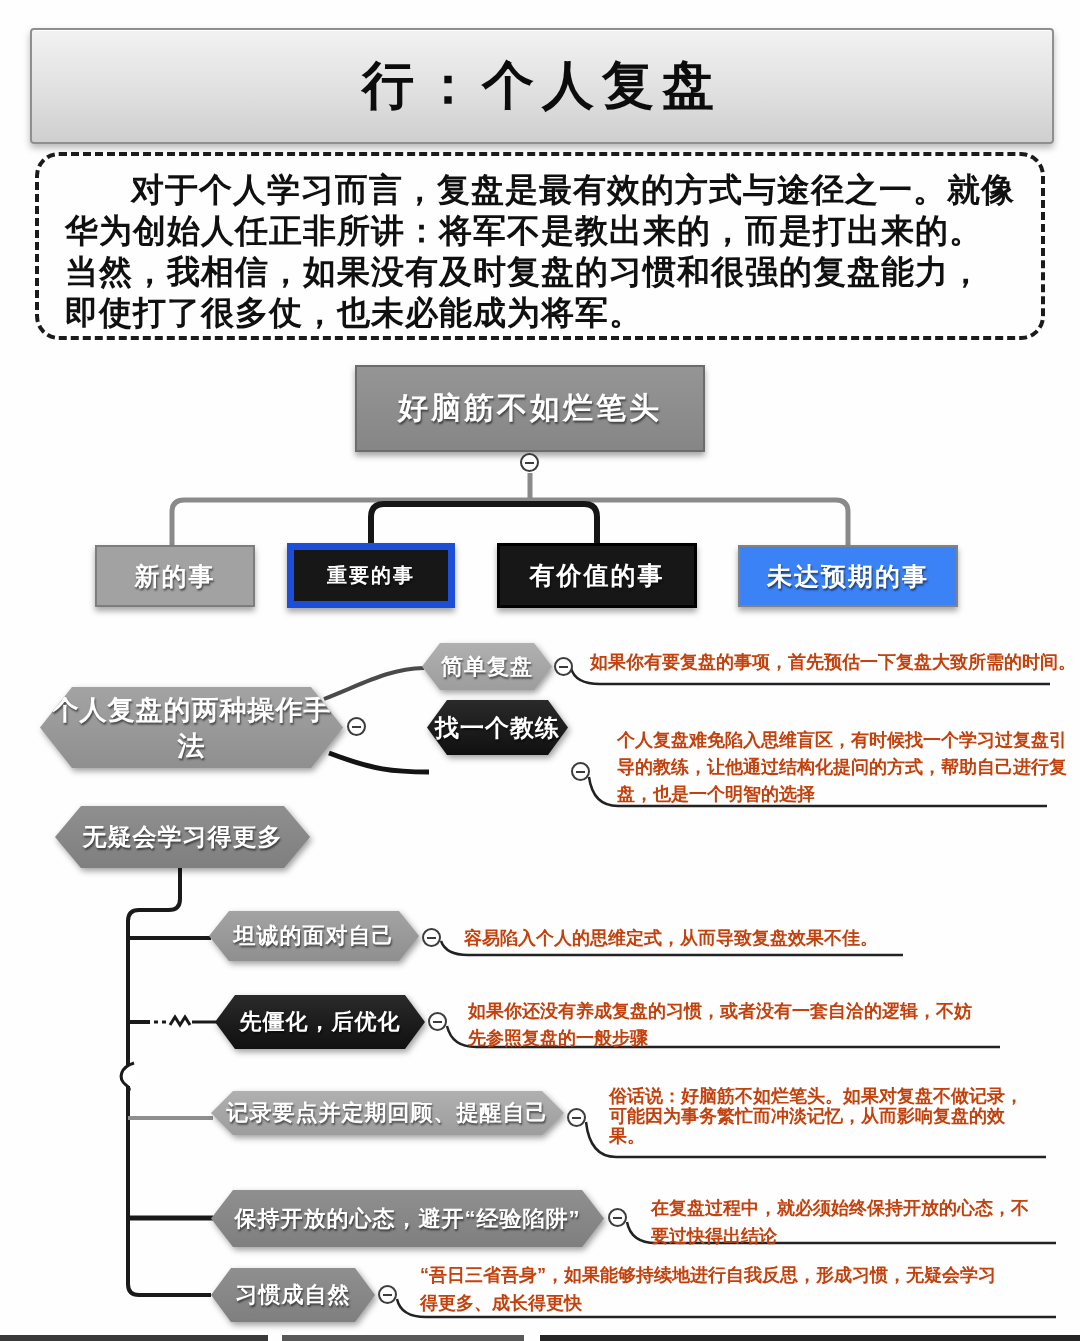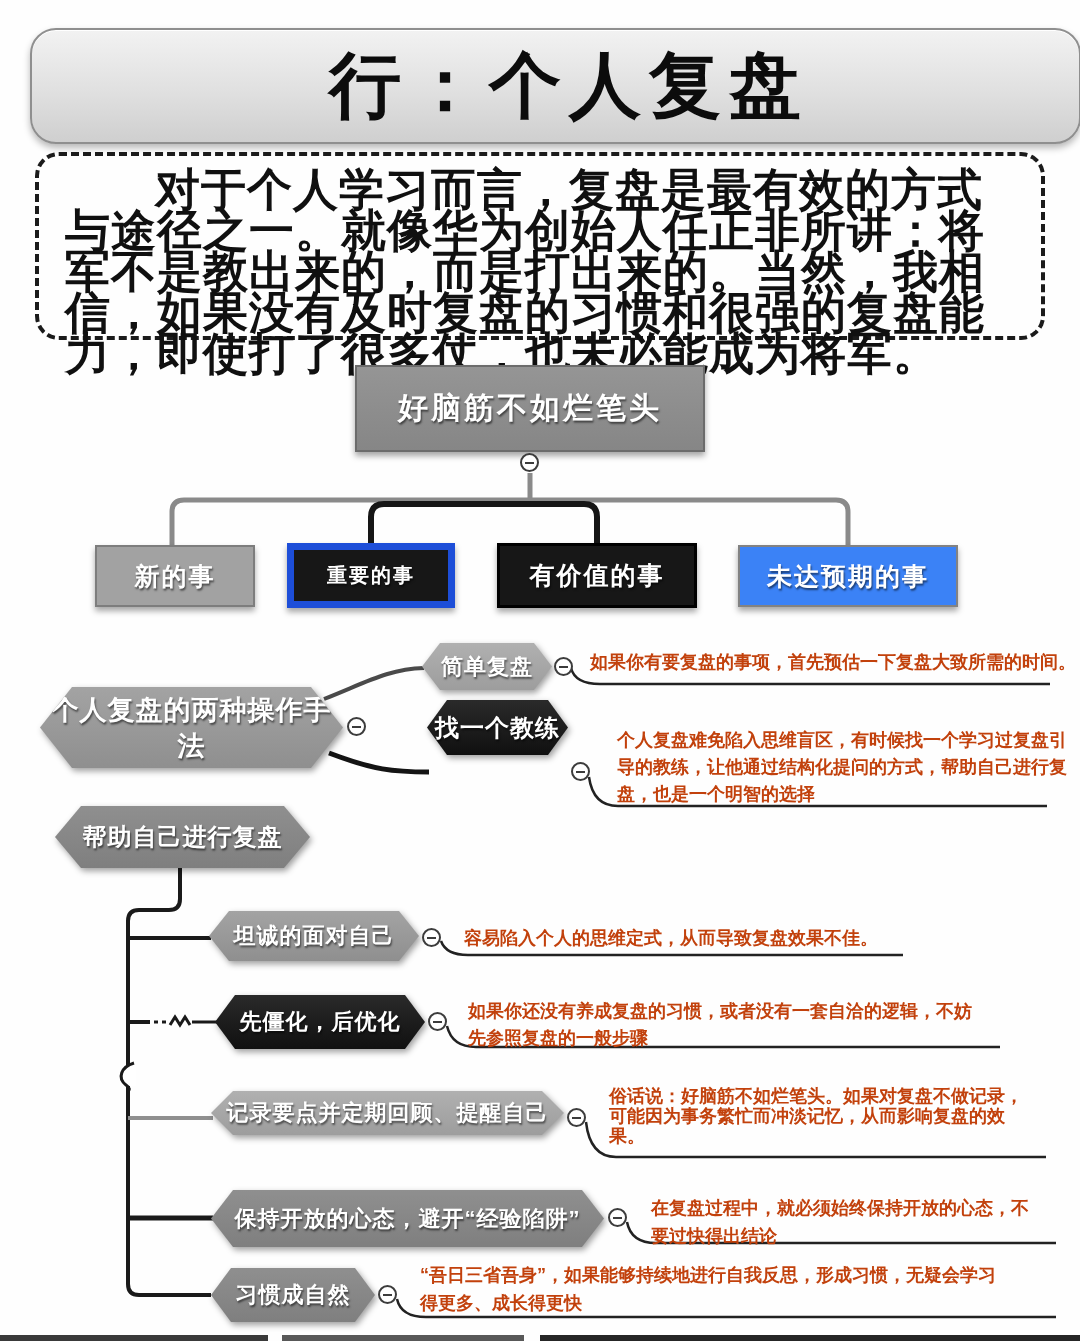--- a/index.html
+++ b/index.html
@@ -5,31 +5,31 @@
   html,body{margin:0;padding:0;background:#ffffff;}
   .poster{
     position:relative;width:1080px;height:1341px;background:#fefefe;overflow:hidden;
     font-family:"Liberation Sans","DejaVu Sans",sans-serif;color:#111;
   }
   svg.wires{position:absolute;left:0;top:0;z-index:0;}
   
   .titlebar{
     position:absolute;left:30px;top:28px;width:1020px;height:112px;
     background:linear-gradient(180deg,#f2f2f2 0%,#e0e0e0 55%,#cfcfcf 100%);
-    border:2px solid #8f8f8f;border-radius:26px;
+    border:2px solid #8f8f8f;border-radius:4px;
     box-shadow:0 4px 7px rgba(0,0,0,.28), inset 0 1px 0 #ffffff;
     display:flex;align-items:center;justify-content:center;
-    font-size:72px;font-weight:bold;letter-spacing:8px;color:#0c0c0c;padding-left:27px;
+    font-size:52px;font-weight:bold;letter-spacing:8px;color:#0c0c0c;
   }
   
   .intro{
     position:absolute;left:35px;top:152px;width:1010px;height:188px;box-sizing:border-box;
     border:4px dashed #1b1b1b;border-radius:24px;
     padding:13px 26px 0 26px;
-    font-size:45px;line-height:41px;font-weight:bold;letter-spacing:1px;
+    font-size:33px;line-height:41px;font-weight:bold;letter-spacing:1px;
     text-indent:2em;color:#101010;
   }
   
   .tbox{
     position:absolute;display:flex;align-items:center;justify-content:center;
     color:#fff;font-weight:bold;box-sizing:border-box;
     box-shadow:0 4px 6px rgba(0,0,0,.35);
     text-shadow:1px 2px 2px rgba(0,0,0,.55);letter-spacing:2px;
   }
   #tb-root{left:355px;top:365px;width:350px;height:87px;font-size:30px;
@@ -154,21 +154,21 @@
   <div class="minus" style="left:554px;top:657px;"></div>
   <div class="note" id="note-simple">如果你有要复盘的事项，首先预估一下复盘大致所需的时间。</div>
 
   <div class="hexw" id="hx-coach">
     <div class="hex hex-dark">找一个教练</div>
   </div>
   <div class="minus" style="left:571px;top:762px;"></div>
   <div class="note" id="note-coach">个人复盘难免陷入思维盲区，有时候找一个学习过复盘引导的教练，让他通过结构化提问的方式，帮助自己进行复盘，也是一个明智的选择</div>
 
   <div class="hexw" id="hx-notes">
-    <div class="hex hex-mid">帮助自己进行复盘</div>
+    <div class="hex hex-mid">无疑会学习得更多</div>
   </div>
 
   <div class="hexw" id="hx-r1">
     <div class="hex hex-gray">坦诚的面对自己</div>
   </div>
   <div class="minus" style="left:422px;top:928px;"></div>
   <div class="note" id="note-r1">容易陷入个人的思维定式，从而导致复盘效果不佳。</div>
 
   <div class="hexw" id="hx-r2">
     <div class="hex hex-dark">先僵化，后优化</div>

